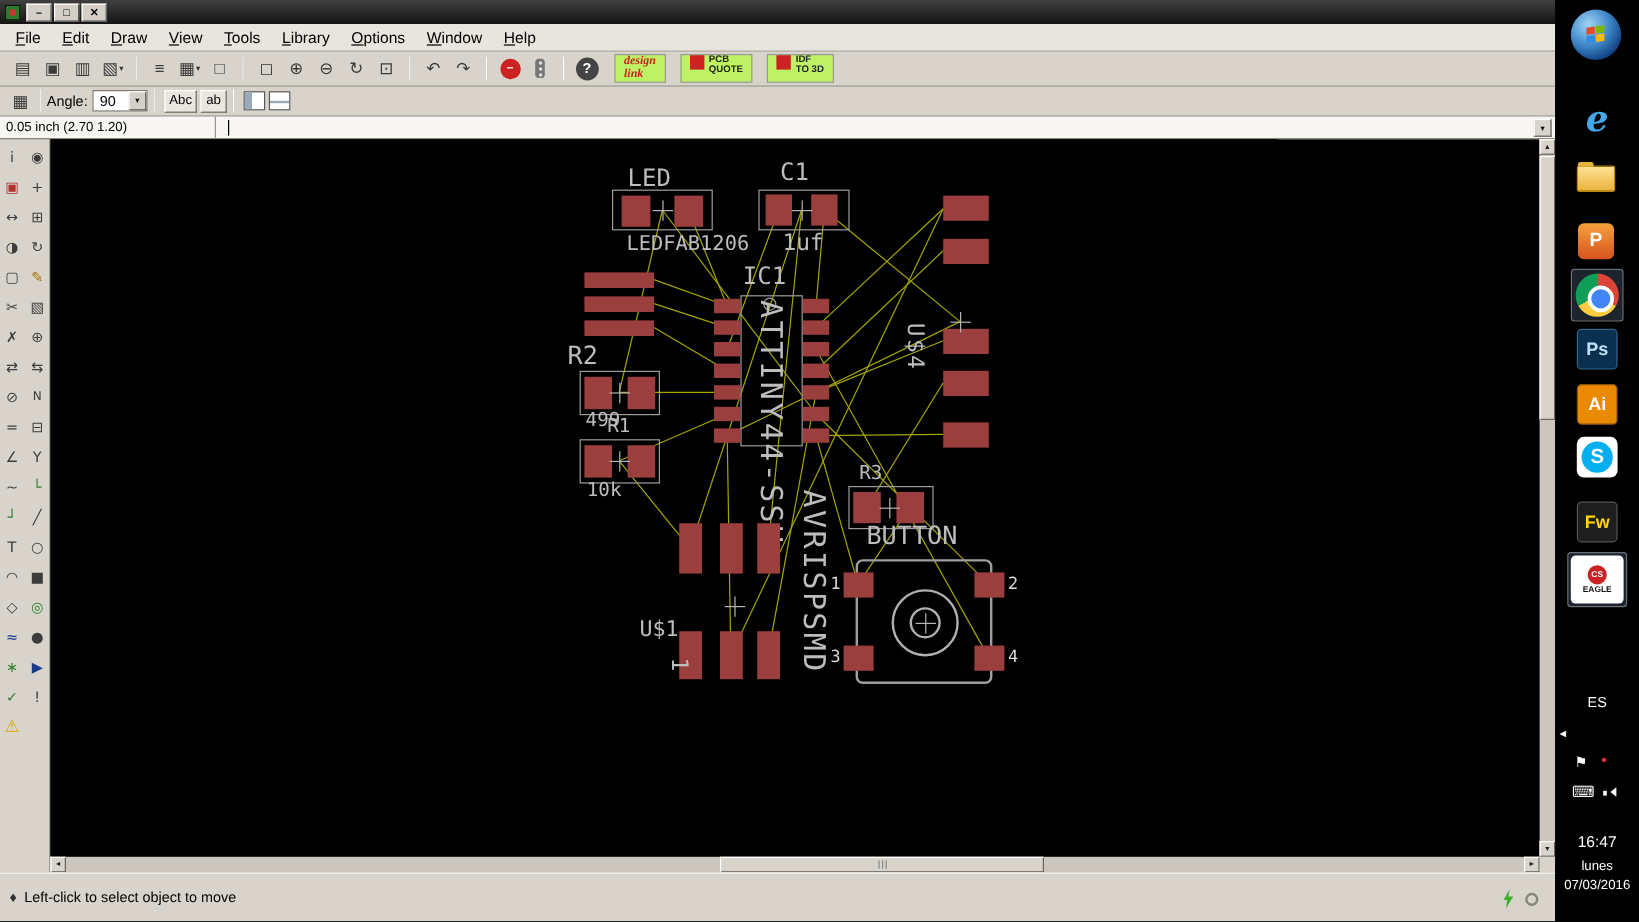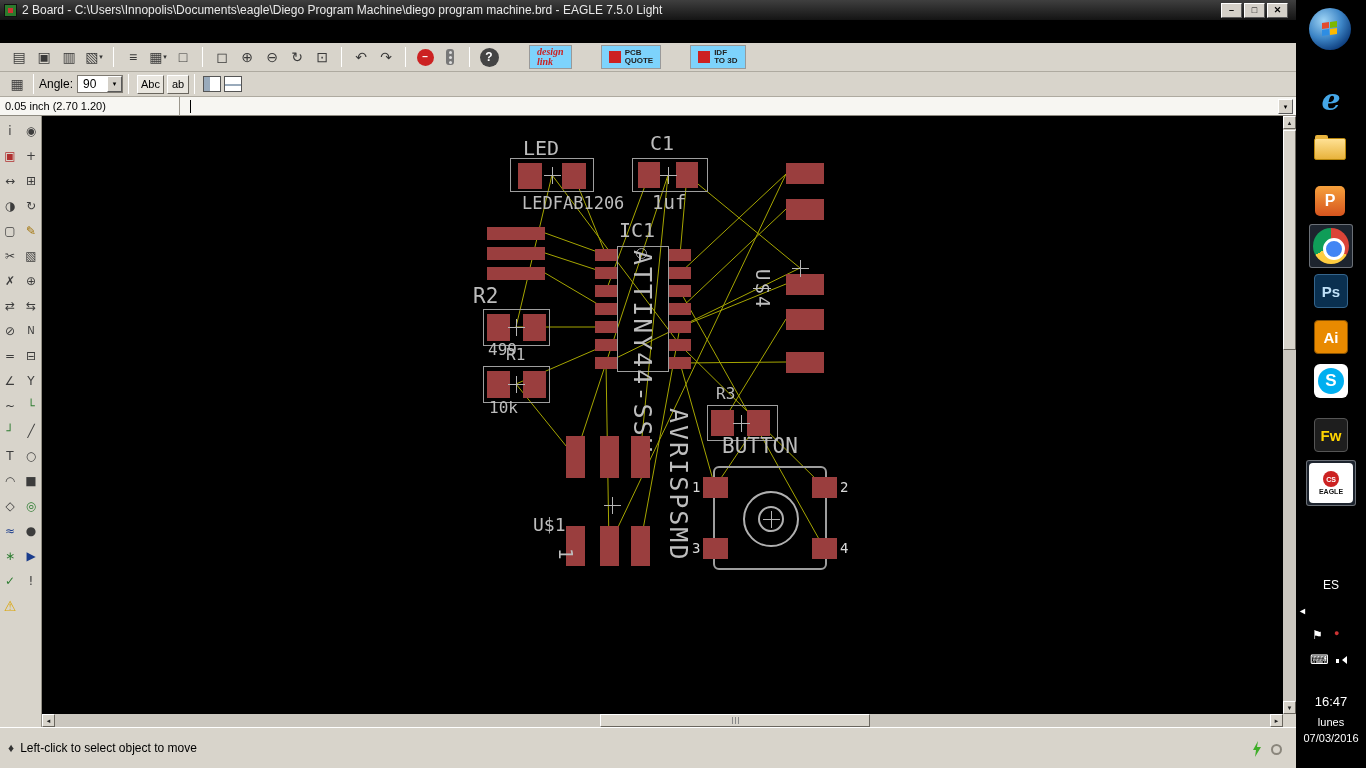--- a/index.html
+++ b/index.html
@@ -29,22 +29,22 @@
   .tbtn{width:22px;height:22px;display:flex;align-items:center;justify-content:center;
     color:#3a3a3a;font-size:14px;position:relative}
   .tbtn .mini-caret{font-size:7px;color:#333;margin-left:1px}
   .tsep{width:1px;height:20px;background:#9b978d;border-right:1px solid #fff;margin:0 5px}
   .stop-ic{width:17px;height:17px;border-radius:50%;background:#c22;display:flex;align-items:center;justify-content:center;color:#fff;font-size:10px;font-weight:bold;line-height:1}
   .go-ic{width:8px;height:16px;border-radius:3px;background:#777;position:relative}
   .go-ic::after{content:"";position:absolute;left:2.5px;top:2px;width:3px;height:3px;border-radius:50%;
     background:#ddd;box-shadow:0 5px 0 #ddd,0 10px 0 #ddd}
   .help-ic{width:19px;height:19px;border-radius:50%;background:#444;color:#fff;font-size:12px;font-weight:bold;
     display:flex;align-items:center;justify-content:center}
-  .promo{height:24px;background:#7dd3fc;border:1px solid #999;display:flex;align-items:center;gap:4px;
-    padding:0 7px;margin-left:26px}
+  .promo{height:24px;background:#bef264;border:1px solid #999;display:flex;align-items:flex-start;gap:4px;
+    padding:0 7px;margin-left:9px}
   .promo .pico{width:12px;height:12px;background:#c22;flex:none}
   .promo .ptxt{display:flex;flex-direction:column;line-height:1.05;font-size:8px;color:#222;font-weight:bold}
   .promo.dlink .ptxt{color:#c22;font-style:italic;font-family:"Liberation Serif",serif;font-size:10px}
 
   .toolbar2{position:absolute;left:0;top:72px;width:1296px;height:25px;background:#d8d4cb;
     border-bottom:1px solid #aeaaa0;display:flex;align-items:center;padding-left:6px;font-size:12px;color:#000}
   .combo{width:46px;height:18px;background:#fff;border:1px solid #7e7a72;display:flex;align-items:center;
     justify-content:space-between;padding-left:5px;margin-left:4px}
   .combo .cbtn{width:15px;height:16px;background:#d4d0c8;border:1px solid;border-color:#fff #5a5a5a #5a5a5a #fff;
     font-size:7px;display:flex;align-items:center;justify-content:center}
@@ -123,29 +123,39 @@
   .spk::after{content:"";position:absolute;left:2px;top:0;border:4.5px solid transparent;border-right:5px solid #fff}
   .peek{position:absolute;left:1345px;top:0;width:21px;height:7px;background:#cfcdc8;border:1px solid #8a8a8a}
 </style>
 </head>
 <body>
 
 <div class="screen">
 
   <div class="titlebar">
     <div class="appicon"></div>
-    <div class="title-text">2 Board - C:\Users\Innopolis\Documents\eagle\Diego Program Machine\diego program machine.brd - EAGLE 7.5.0 Light</div>
     <div class="winbtns">
       <div class="winbtn">–</div>
       <div class="winbtn">□</div>
       <div class="winbtn">✕</div>
     </div>
   </div>
   <div class="peek"></div>
 
+  <div class="menubar">
+    <span class="mi">File</span>
+    <span class="mi">Edit</span>
+    <span class="mi">Draw</span>
+    <span class="mi">View</span>
+    <span class="mi">Tools</span>
+    <span class="mi">Library</span>
+    <span class="mi">Options</span>
+    <span class="mi">Window</span>
+    <span class="mi">Help</span>
+  </div>
 
   <div class="toolbar1">
     <div class="tbtn">▤</div>
     <div class="tbtn">▣</div>
     <div class="tbtn">▥</div>
     <div class="tbtn">
         <span>▧</span>
         <span class="mini-caret">▾</span>
       </div>
     <div class="tsep"></div>

